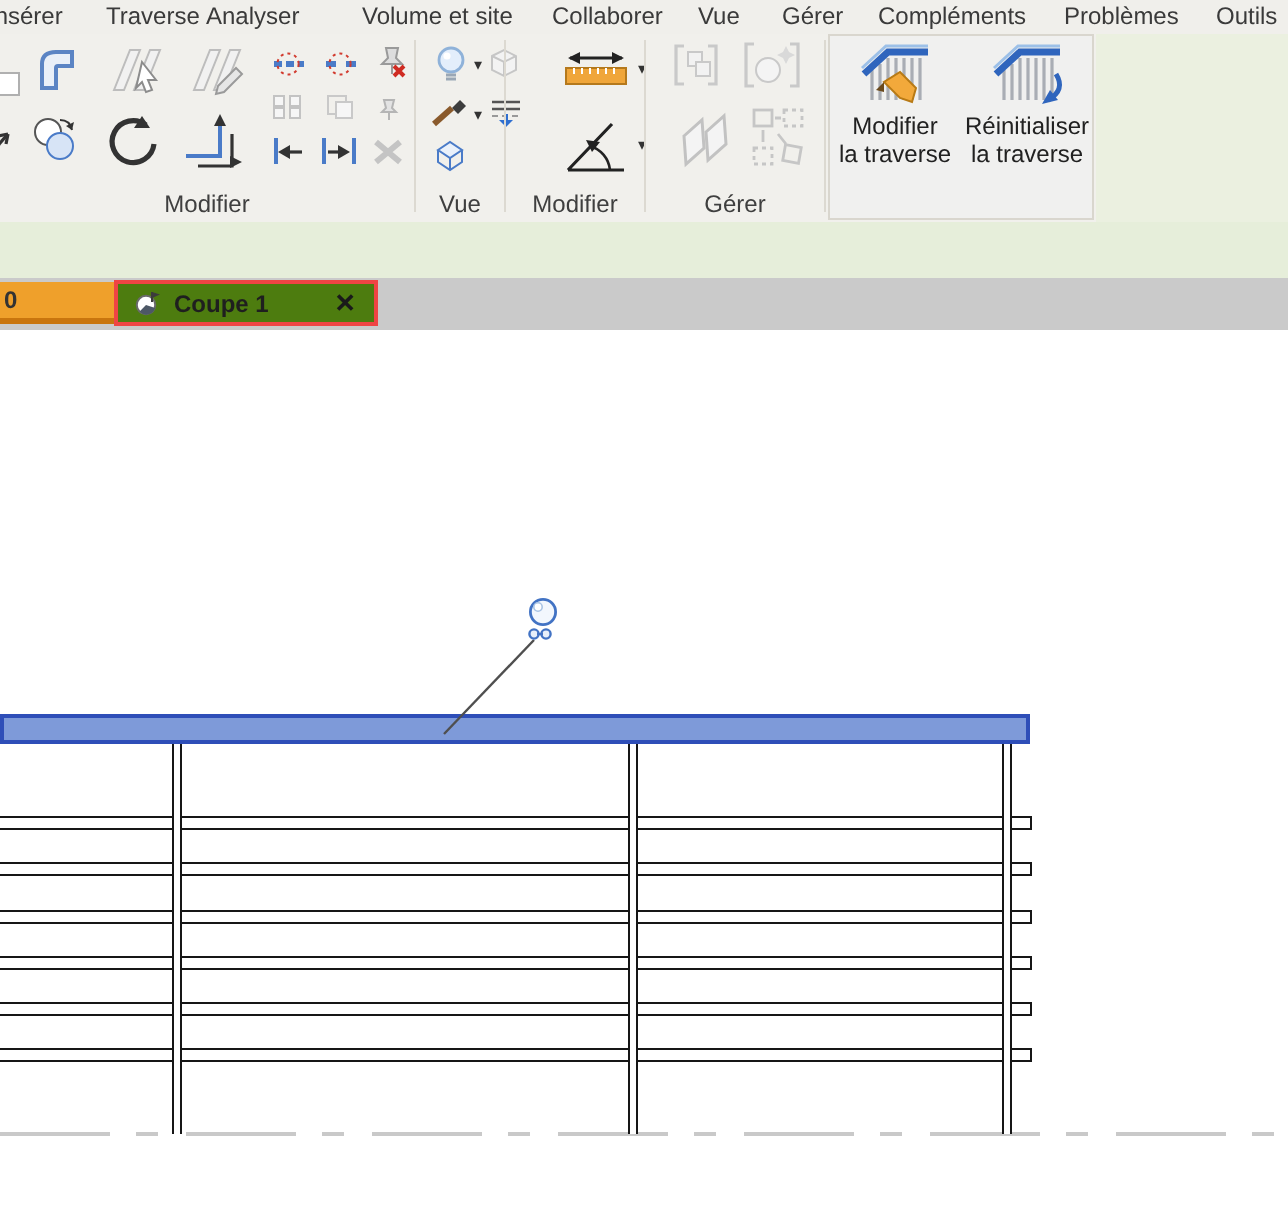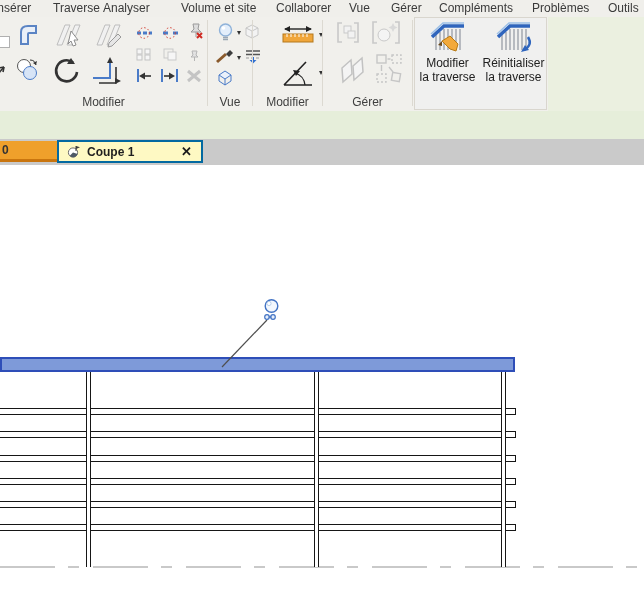--- a/index.html
+++ b/index.html
@@ -19,21 +19,21 @@
   #traverse-panel{left:414px;top:0;width:133px;height:93px;background:#f0f0ef;border:1px solid #d9d6ce;box-sizing:border-box}
   .trav-btn{position:absolute;top:2px;height:72px;text-align:center;font-size:12px;line-height:13.5px;color:#212121;cursor:pointer}
   .trav-btn svg{display:block;margin:1px auto 2px auto}
   #traverse-label{position:absolute;left:0;right:0;bottom:0;height:16px;line-height:15px;background:#eef1e4;border-top:1px solid #dddacf;
                   text-align:center;font-size:12px;color:#3f3f3f}
   
   #greenbar{left:0;top:111px;width:644px;height:28px;background:#e6eeda}
   #tabbar{left:0;top:139px;width:644px;height:26px;background:#cacaca}
   #tab-left{position:absolute;left:0;top:2px;width:57px;height:18px;background:#efa02b;border-bottom:3px solid #c9750e;
             font-size:12px;font-weight:bold;color:#333;line-height:19px;padding-left:2px;box-sizing:content-box;cursor:pointer}
-  #tab-active{position:absolute;left:57px;top:1px;width:146px;height:23px;background:#fef9c3;border:2px solid #0369a1;
+  #tab-active{position:absolute;left:57px;top:1px;width:132px;height:23px;background:#4d7c0f;border:2px solid #ef4444;
               box-sizing:border-box;display:flex;align-items:center;cursor:pointer}
   #tab-active .tab-text{font-size:12px;font-weight:bold;color:#1f1f1f;margin-left:7px;flex:1}
   #tab-close{font-size:13px;font-weight:bold;color:#1a1a1a;margin-right:9px;cursor:pointer}
   
   #canvas{left:0;top:165px;width:644px;height:446px;background:#fff;overflow:hidden}
   .rail{position:absolute;background:#fff;border:1.5px solid #161616;box-sizing:border-box;z-index:1}
   .post{position:absolute;background:#fff;border-left:1.5px solid #161616;border-right:1.5px solid #161616;box-sizing:border-box;z-index:2}
   #top-rail{position:absolute;background:#7e9ad9;border:2px solid #2e4eb8;box-sizing:border-box;z-index:3;cursor:pointer}
   #ground-line{position:absolute;left:0;width:644px;height:2px;z-index:0;
     background:repeating-linear-gradient(90deg,#c9c9c9 0 55px,transparent 55px 68px,#c9c9c9 68px 79px,transparent 79px 93px)}

